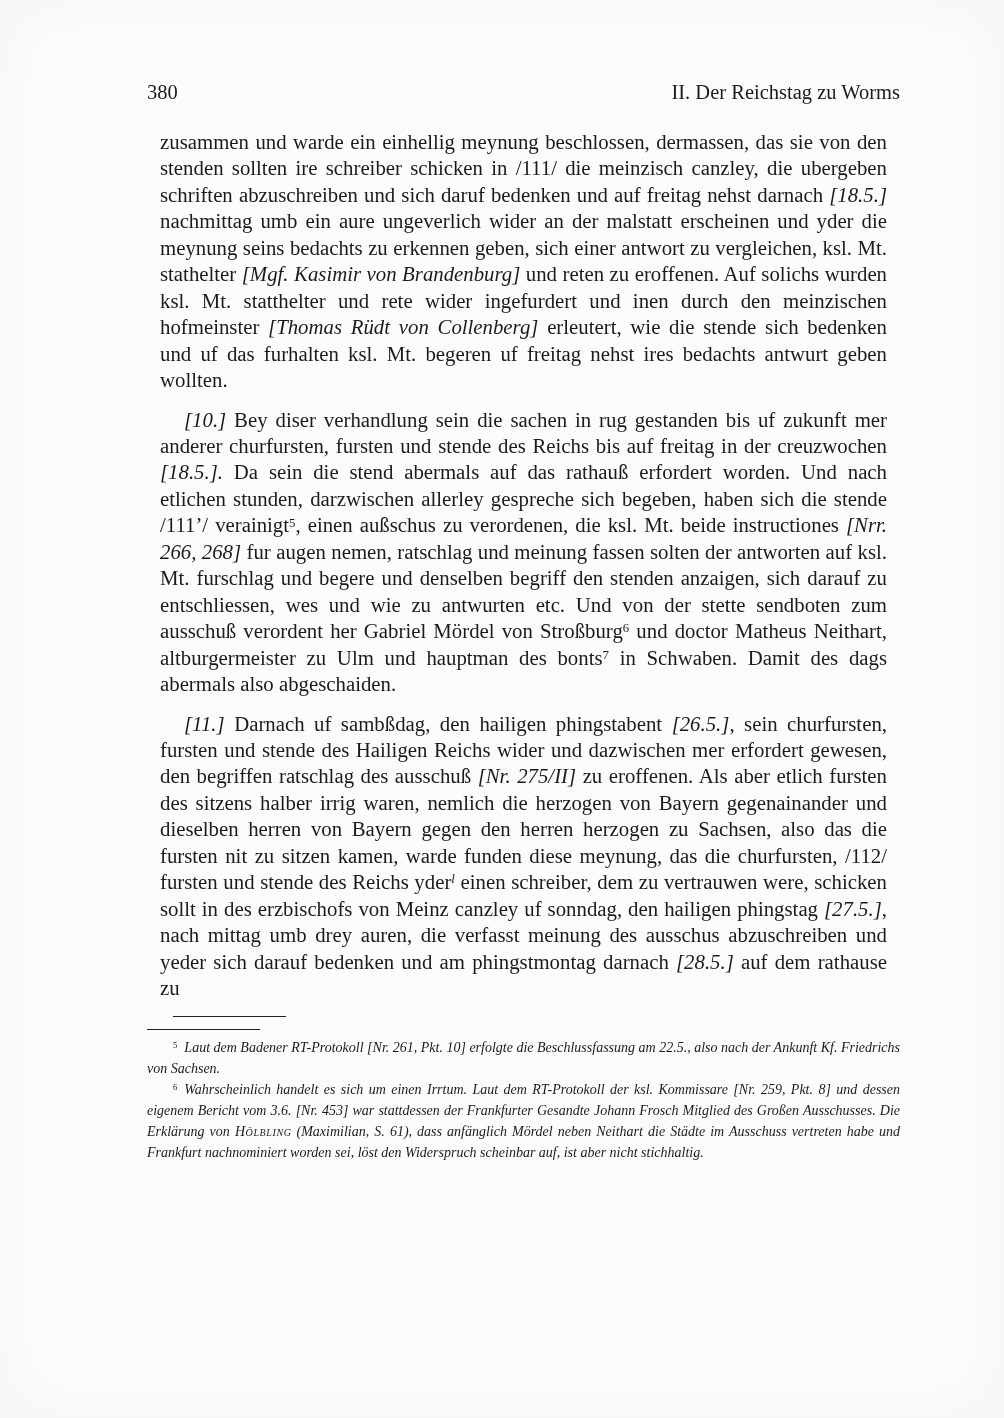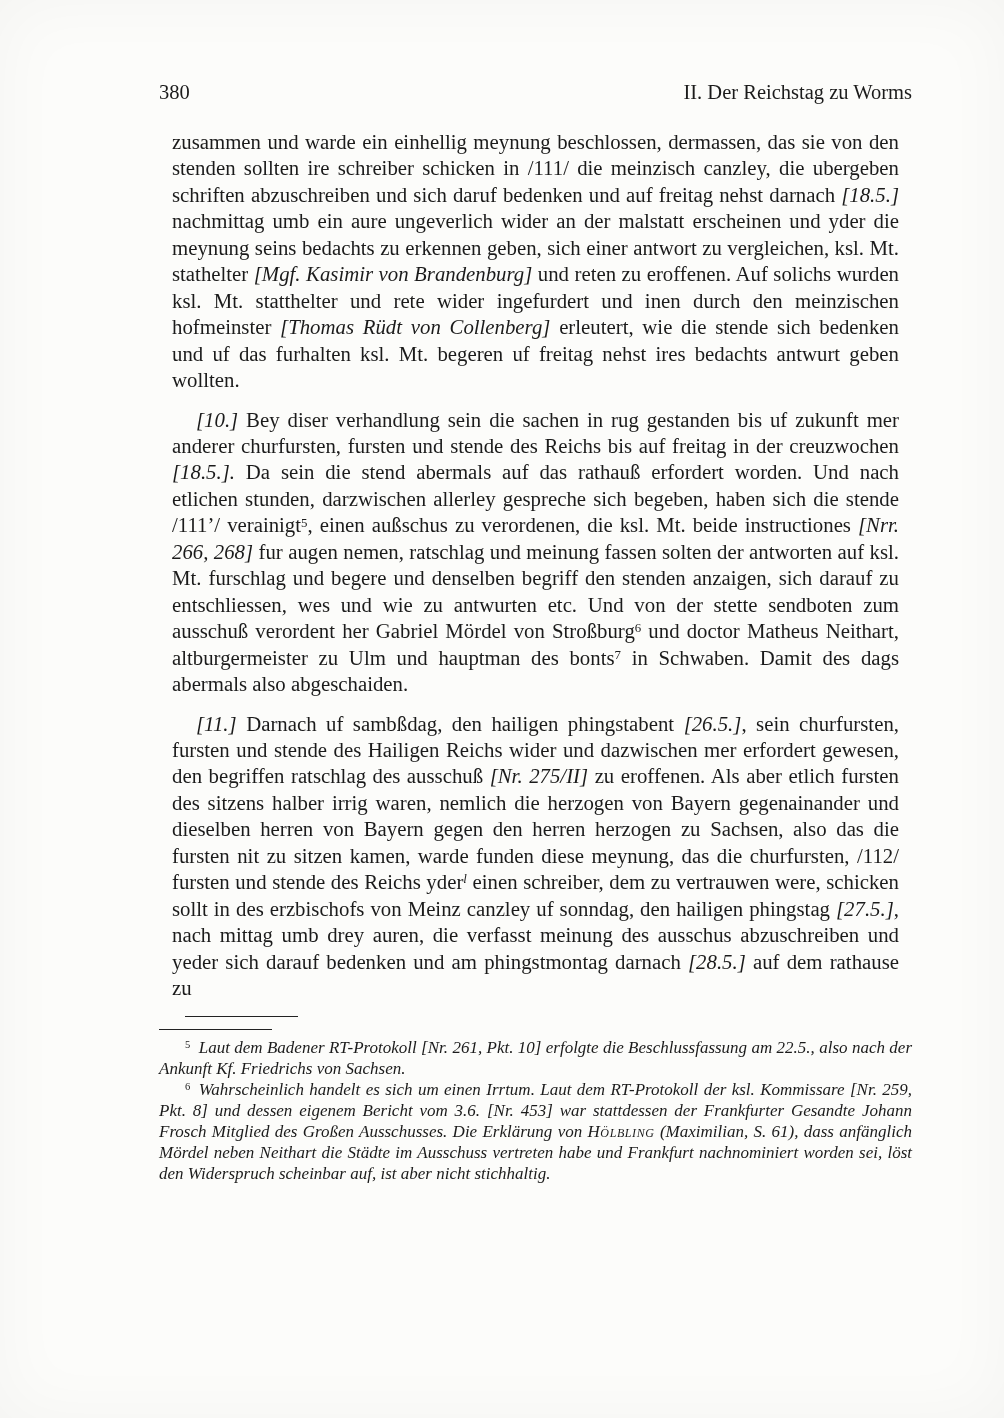--- a/index.html
+++ b/index.html
@@ -12,21 +12,21 @@
     height: 1418px;
     background: #fcfcfa;
     font-family: "Liberation Serif", "DejaVu Serif", serif;
     color: #1b1b1b;
     overflow: hidden;
     box-shadow: inset 0 0 70px rgba(0,0,0,0.035);
   }
 
   .content {
     position: absolute;
-    left: 159px;
+    left: 147px;
     top: 80px;
     width: 753px;
   }
 
   .running-head {
     position: relative;
     font-size: 20.5px;
     line-height: 24px;
     margin-bottom: 25px;
   }
@@ -67,21 +67,21 @@
     text-align: justify;
   }
 
   .footnote-rule {
     width: 113px;
     height: 0;
     border-top: 1.5px solid #222;
     margin: 12px 0 7px 0;
   }
   .footnotes {
-    font-size: 17px;
+    font-size: 14px;
     line-height: 21.1px;
     text-align: justify;
   }
 
   .note { margin: 0; text-indent: 26px; }
 </style>
 </head>
 <body>
 
 <div class="page">

